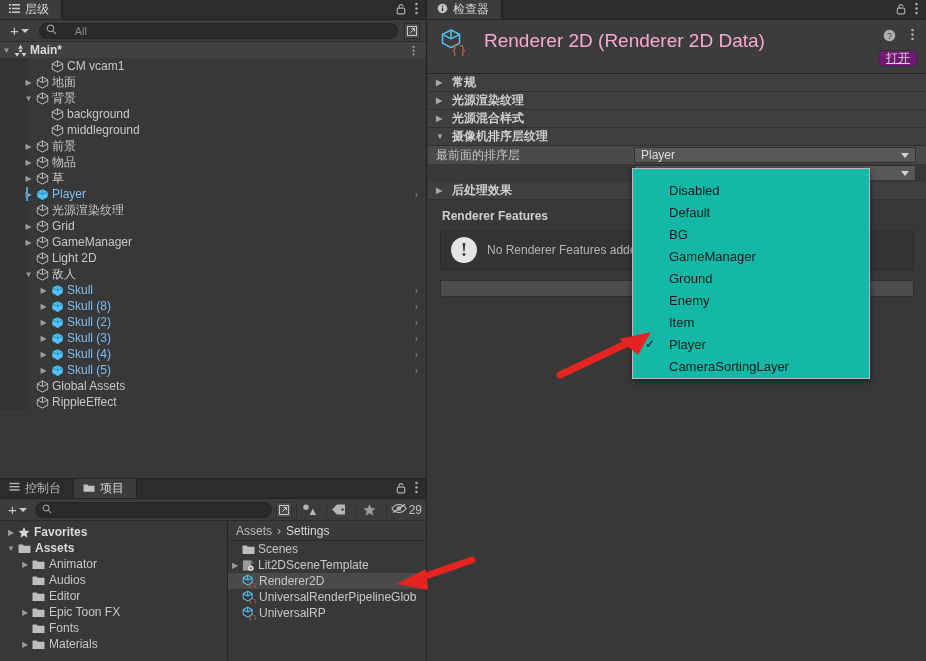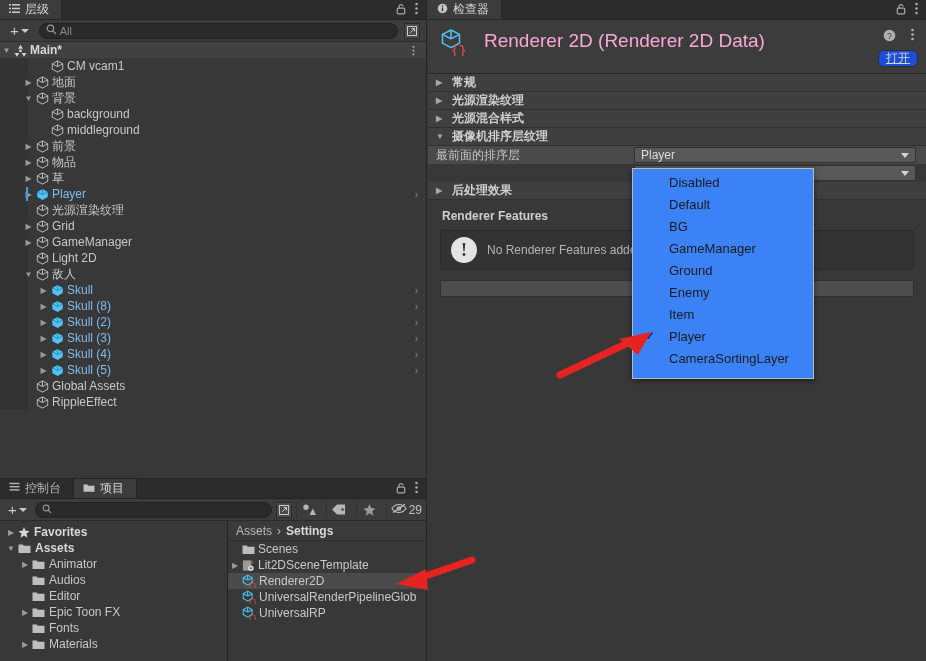--- a/index.html
+++ b/index.html
@@ -40,21 +40,21 @@
   .h-toolbar {
     height: 22px; background: #3c3c3c; display: flex; align-items: center;
     padding: 0 6px; gap: 6px; border-bottom: 1px solid #2b2b2b;
   }
   .plus-btn { display: flex; align-items: center; gap: 2px; color: #c9c9c9;
               font-size: 15px; padding: 0 4px; }
   .caret-dn { width: 0; height: 0; border-left: 4px solid transparent;
               border-right: 4px solid transparent; border-top: 4px solid #c9c9c9; }
   .search-field {
     flex: 1; height: 16px; background: #2a2a2a; border-radius: 8px;
-    display: flex; align-items: center; padding: 0 6px; gap: 3px;
+    display: flex; align-items: center; padding: 0 6px; gap: 18px;
     color: #8a8a8a; font-size: 11px; border: 1px solid #222;
   }
   .search-field .magn { font-size: 10px; color: #9a9a9a; }
   .sq-btn { width: 16px; height: 16px; background: #4a4a4a; border: 1px solid #2b2b2b;
             display: flex; align-items: center; justify-content: center;
             font-size: 10px; color: #c9c9c9; }
 
   .row {
     height: 16px; display: flex; align-items: center;
     font-size: 12px; color: #c8c8c8; position: relative; white-space: nowrap;
@@ -84,21 +84,21 @@
                border-bottom: 1px solid #262626; }
   .insp-head .obj-icon { position: absolute; left: 12px; top: 8px; }
   .insp-title { position: absolute; left: 56px; top: 10px;
                 font-size: 19px; color: #f9a8d4; }
   .insp-head .help { position: absolute; right: 30px; top: 9px;
                      font-size: 12px; color: #b0b0b0; }
   .insp-head .kebab2 { position: absolute; right: 12px; top: 8px;
                        font-size: 12px; color: #b0b0b0; }
   .open-btn {
     position: absolute; right: 8px; top: 30px; height: 17px;
-    background: #1d4ed8; border: 1px solid #2e2e2e; border-radius: 6px;
+    background: #701a75; border: 1px solid #2e2e2e; border-radius: 6px;
     color: #d6d6d6; font-size: 12px; padding: 0 7px;
     display: flex; align-items: center; text-decoration: underline;
   }
   .foldout {
     height: 18px; display: flex; align-items: center;
     background: #3f3f3f; border-bottom: 1px solid #303030;
     font-weight: bold; font-size: 12px; color: #cfcfcf; padding-left: 8px;
   }
   .foldout .tw { width: 16px; font-size: 8px; color: #a8a8a8; }
   .prop-row { height: 18px; display: flex; align-items: center;
@@ -129,24 +129,24 @@
   }
   .add-btn {
     margin: 10px 12px 0 12px; height: 17px; background: #4d4d4d;
     border: 1px solid #303030; border-radius: 2px;
     display: flex; align-items: center; justify-content: center;
     font-size: 12px; color: #d2d2d2;
   }
 
   
   #dropdown-popup {
-    position: absolute; left: 632px; top: 168px; width: 182px; height: 211px;
-    background: #3b82f6; border: 1px solid #b9b9b9;
+    position: absolute; left: 632px; top: 168px; width: 238px; height: 211px;
+    background: #14b8a6; border: 1px solid #b9b9b9;
     box-shadow: 0 2px 6px rgba(0,0,0,.45); z-index: 50;
-    padding-top: 2px;
+    padding-top: 10px;
   }
   .dd-item { height: 22px; display: flex; align-items: center;
              font-size: 13px; color: #1b1b1b; position: relative; }
   .dd-item .chk { position: absolute; left: 12px; font-size: 12px; color: #111; }
   .dd-item .txt { padding-left: 36px; }
 
   
   #project { left: 0; top: 478px; width: 427px; height: 183px;
              background: #383838; border-right: 1px solid #242424;
              border-top: 1px solid #242424; }
@@ -161,21 +161,21 @@
                border-left: 1px solid #313131; }
   .p-count { display: flex; align-items: center; gap: 2px; color: #c0c0c0;
              font-size: 12px; padding-left: 4px; border-left: 1px solid #313131; }
   .p-body { display: flex; height: 140px; }
   .p-left { width: 228px; border-right: 1px solid #242424; background: #383838;
             padding-top: 3px; }
   .p-right { flex: 1; background: #383838; }
   .p-crumb { height: 20px; display: flex; align-items: center; gap: 5px;
              padding-left: 8px; font-size: 12px; color: #b9b9b9;
              background: #3a3a3a; border-bottom: 1px solid #2d2d2d; }
-  .p-crumb .cur { font-weight: bold; color: #d8d8d8; }
+  .p-crumb .cur { font-weight: normal; color: #d8d8d8; }
   .p-row { height: 16px; display: flex; align-items: center; font-size: 12px;
            color: #c8c8c8; }
   .p-row.selected { background: #4a4a4a; }
   .p-row .tw { width: 14px; text-align: center; font-size: 8px; color: #9a9a9a; flex:none; }
 
   
   .arrow { position: absolute; z-index: 60; pointer-events: none; }
 </style>
 </head>
 <body>

